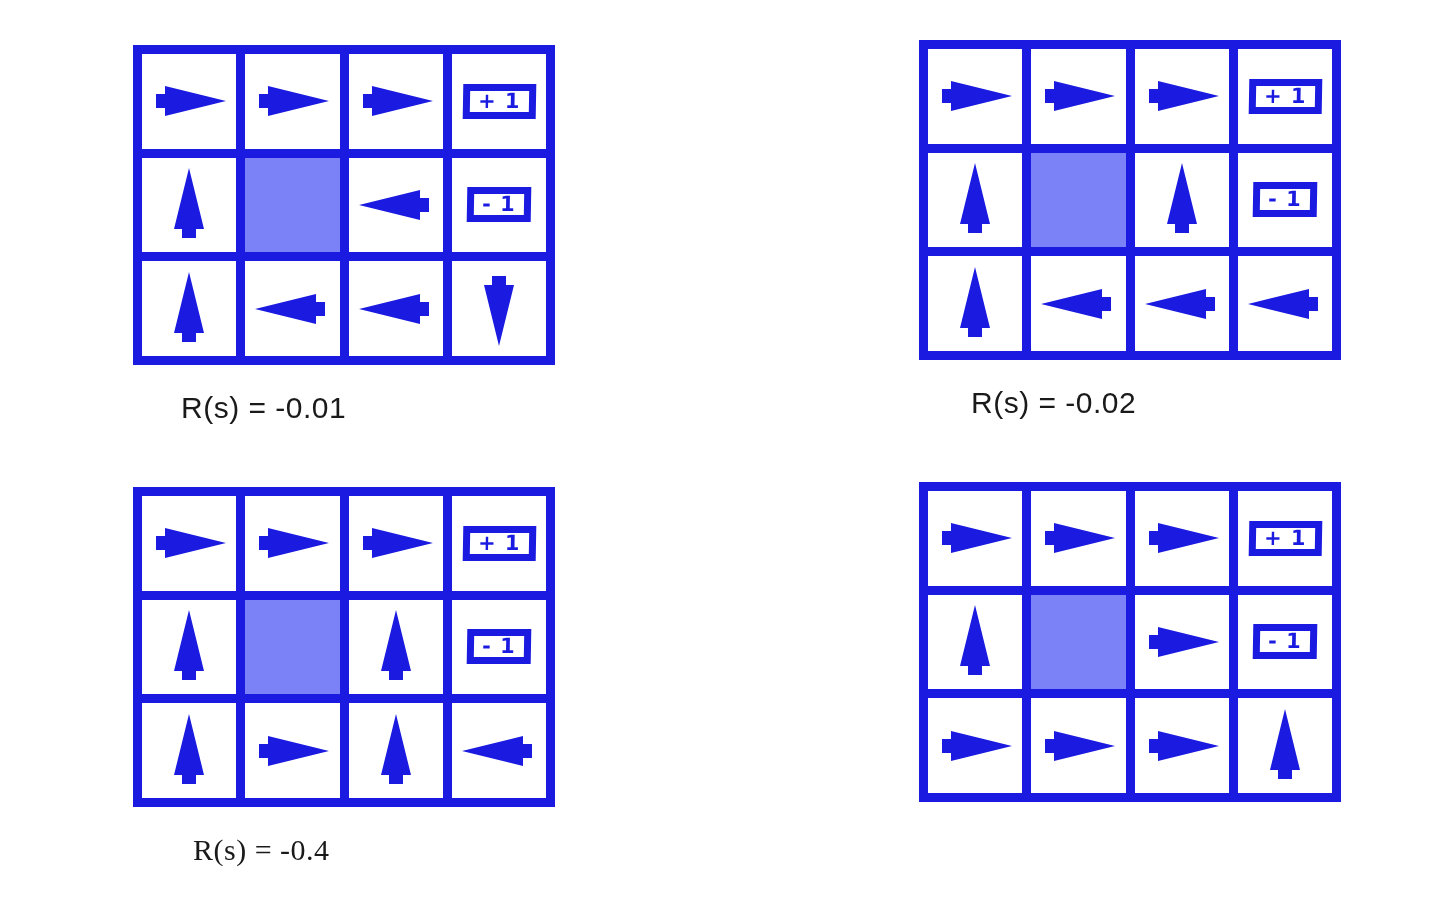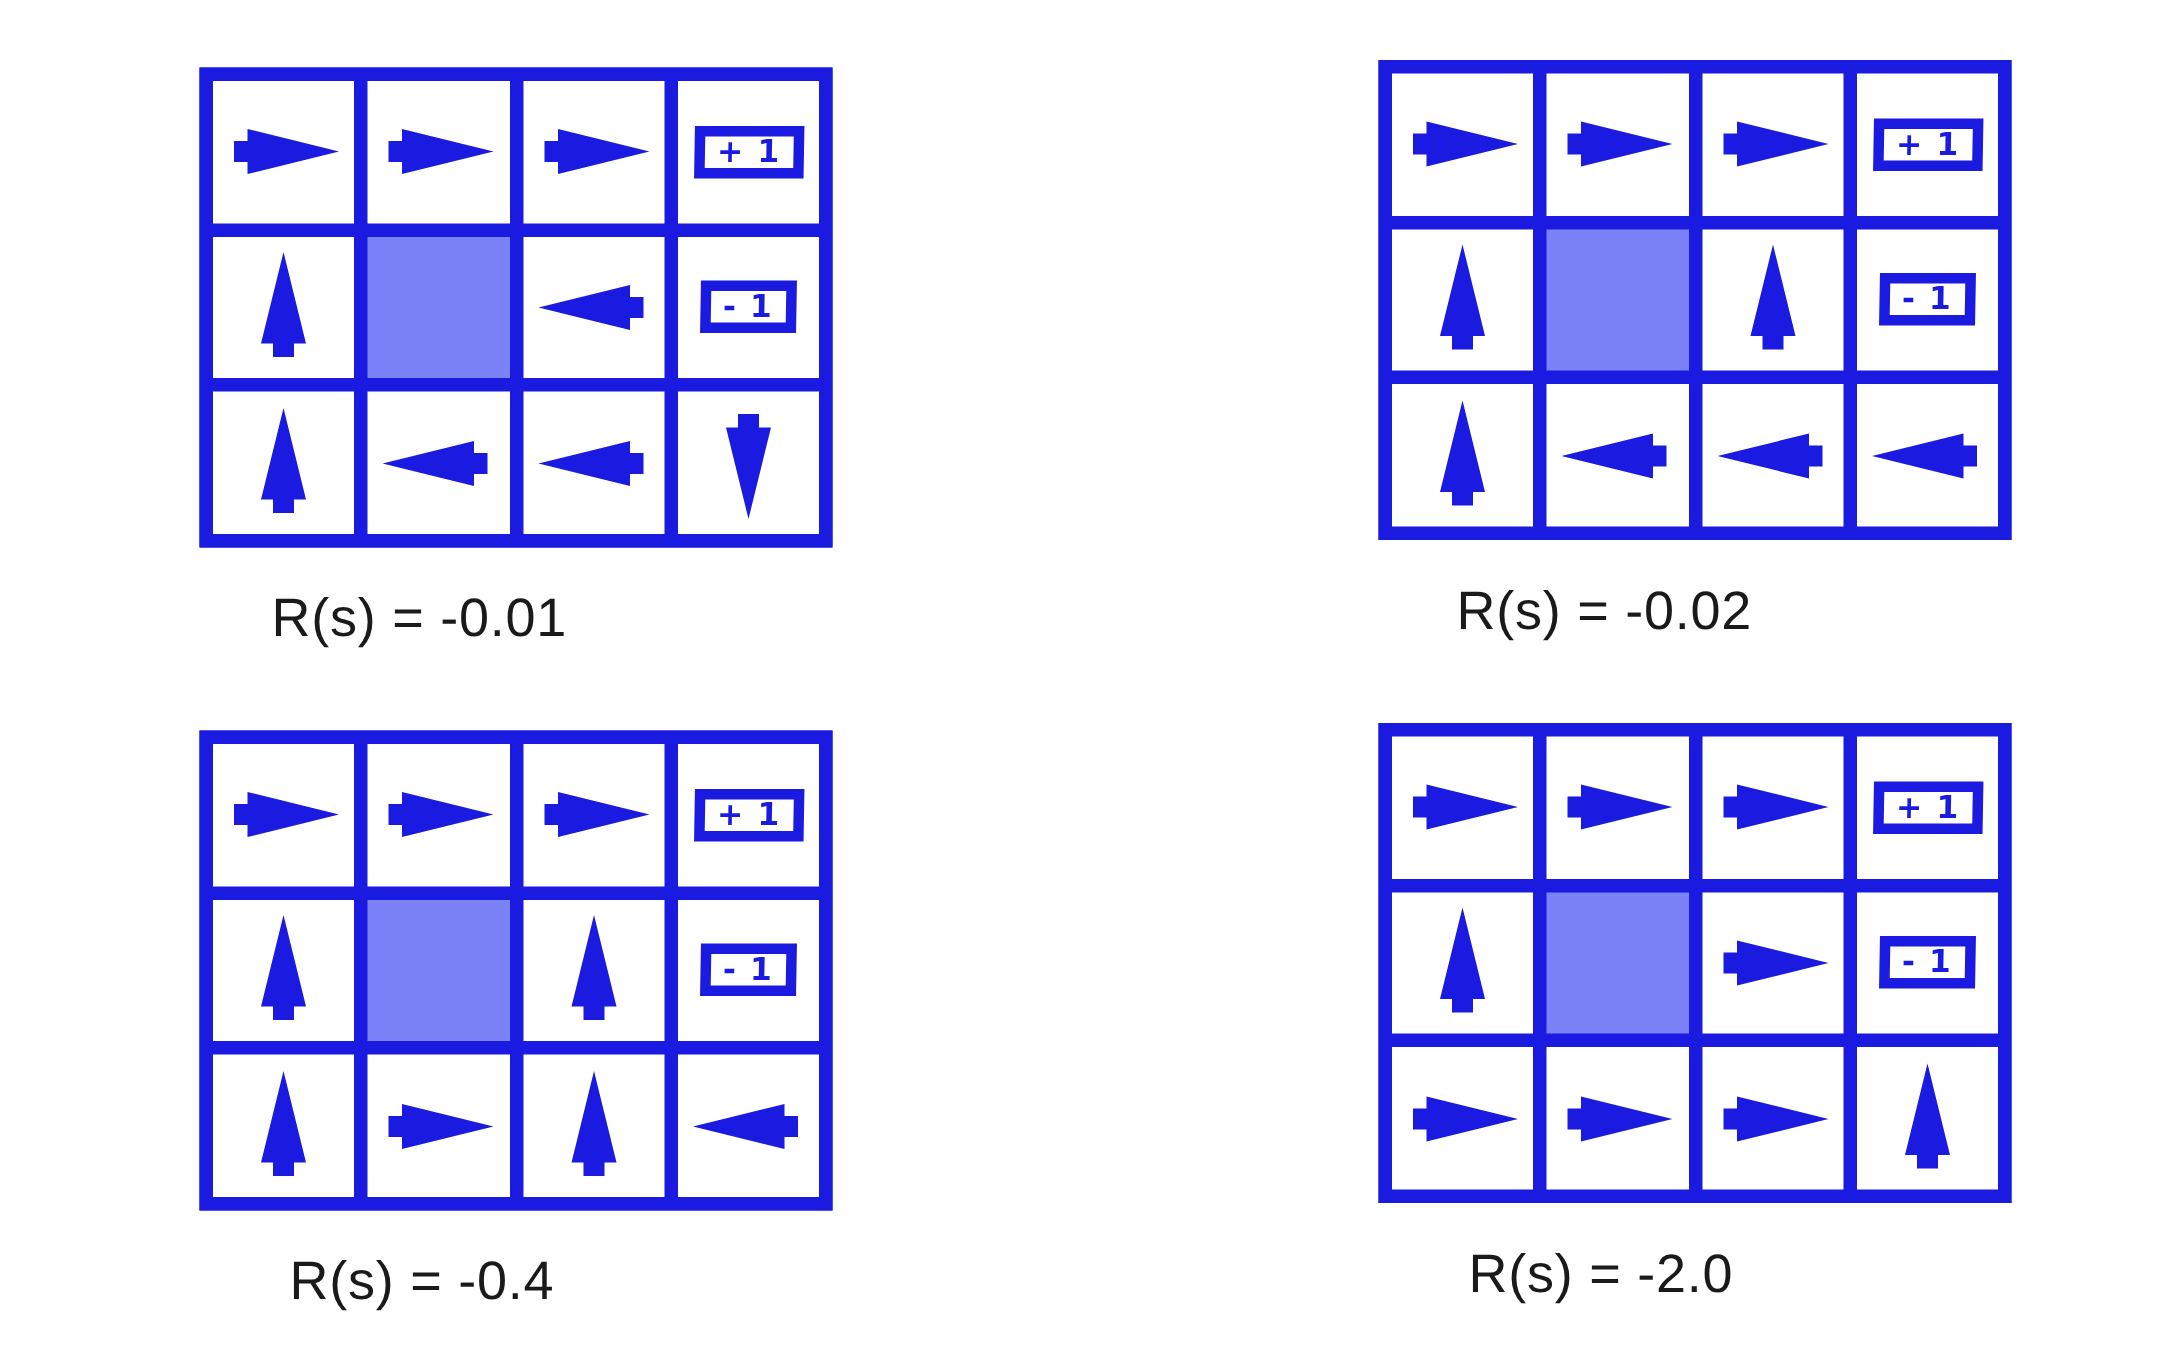--- a/index.html
+++ b/index.html
@@ -81,40 +81,40 @@
     align-items: center;
     justify-content: center;
     min-width: 62px;
     height: 35px;
     transform: skewX(-1deg);
   }
 
   .caption {
     margin-top: 26px;
     font-family: "Liberation Sans", sans-serif;
-    font-size: 36px;
+    font-size: 30px;
     font-weight: 400;
     color: #1a1a1a;
     letter-spacing: 0.5px;
     white-space: nowrap;
     text-align: right;
   }
 
   
   .panel.p1 { padding-top: 45px; padding-left: 0; }
   .panel.p1 .grid-wrap { margin-left: 133px; }
   .panel.p1 .caption { margin-left: 133px; align-self: flex-start; padding-left: 48px; }
 
   .panel.p2 { padding-top: 40px; }
   .panel.p2 .grid-wrap { margin-left: 195px; }
   .panel.p2 .caption { margin-left: 195px; align-self: flex-start; padding-left: 52px; }
 
   .panel.p3 { padding-top: 37px; }
   .panel.p3 .grid-wrap { margin-left: 133px; }
-  .panel.p3 .caption { margin-left: 133px; align-self: flex-start; padding-left: 60px; }
+  .panel.p3 .caption { margin-left: 133px; align-self: flex-start; padding-left: 60px; font-family: Liberation Serif, serif; }
 
   .panel.p4 { padding-top: 32px; }
   .panel.p4 .grid-wrap { margin-left: 195px; }
   .panel.p4 .caption { margin-left: 195px; align-self: flex-start; padding-left: 60px; }
 
   .panel { align-items: flex-start; }
 </style>
 </head>
 <body>
 
@@ -418,15 +418,14 @@
           </div>
           <div class="cell">
             <svg width="86" height="86" viewBox="0 0 86 86" class="arrow-svg">
               <g transform="rotate(270 43 43)">
                 <path d="M 10 36 L 19 36 L 19 28 L 80 43 L 19 58 L 19 50 L 10 50 Z" fill="#1A1AE0"></path>
               </g>
             </svg>
           </div>
         </div>
       </div>
-      <div class="caption">R(s) = -2.0</div>
     </div>
   </div>
 
 </body></html>

